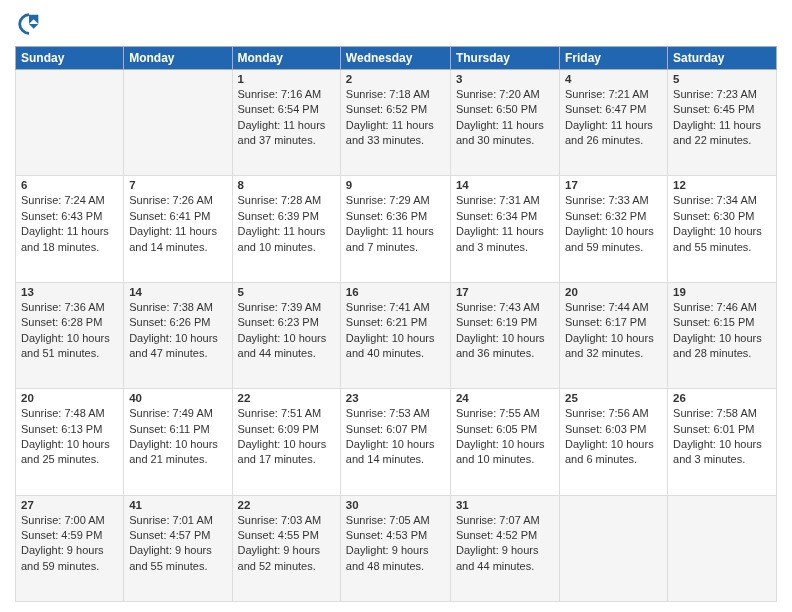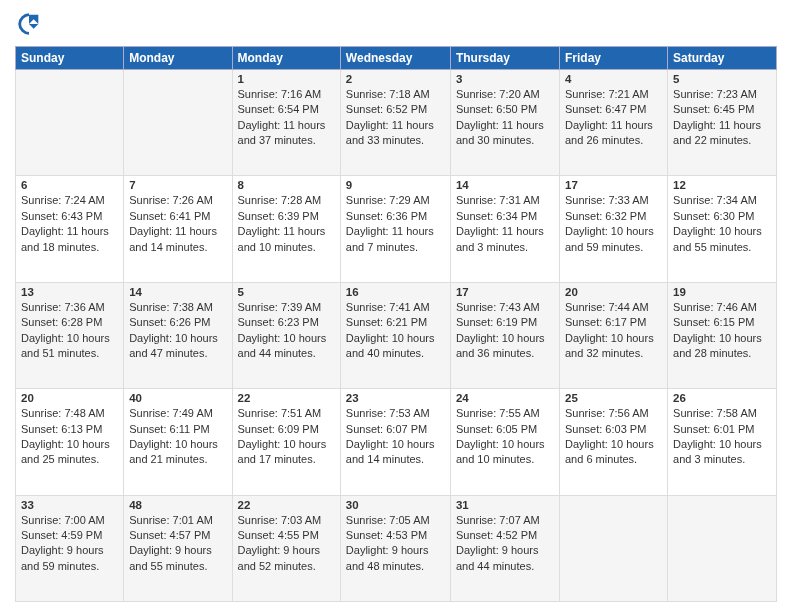--- a/index.html
+++ b/index.html
@@ -248,25 +248,25 @@
             <div class="day-num">25</div>
             <div class="day-info">Sunrise: 7:56 AM<br>Sunset: 6:03 PM<br>Daylight: 10 hours and 6 minutes.</div>
           </td>
           <td>
             <div class="day-num">26</div>
             <div class="day-info">Sunrise: 7:58 AM<br>Sunset: 6:01 PM<br>Daylight: 10 hours and 3 minutes.</div>
           </td>
         </tr>
         <tr>
           <td>
-            <div class="day-num">33</div>
+            <div class="day-num">27</div>
             <div class="day-info">Sunrise: 7:00 AM<br>Sunset: 4:59 PM<br>Daylight: 9 hours and 59 minutes.</div>
           </td>
           <td>
-            <div class="day-num">48</div>
+            <div class="day-num">41</div>
             <div class="day-info">Sunrise: 7:01 AM<br>Sunset: 4:57 PM<br>Daylight: 9 hours and 55 minutes.</div>
           </td>
           <td>
             <div class="day-num">22</div>
             <div class="day-info">Sunrise: 7:03 AM<br>Sunset: 4:55 PM<br>Daylight: 9 hours and 52 minutes.</div>
           </td>
           <td>
             <div class="day-num">30</div>
             <div class="day-info">Sunrise: 7:05 AM<br>Sunset: 4:53 PM<br>Daylight: 9 hours and 48 minutes.</div>
           </td>

